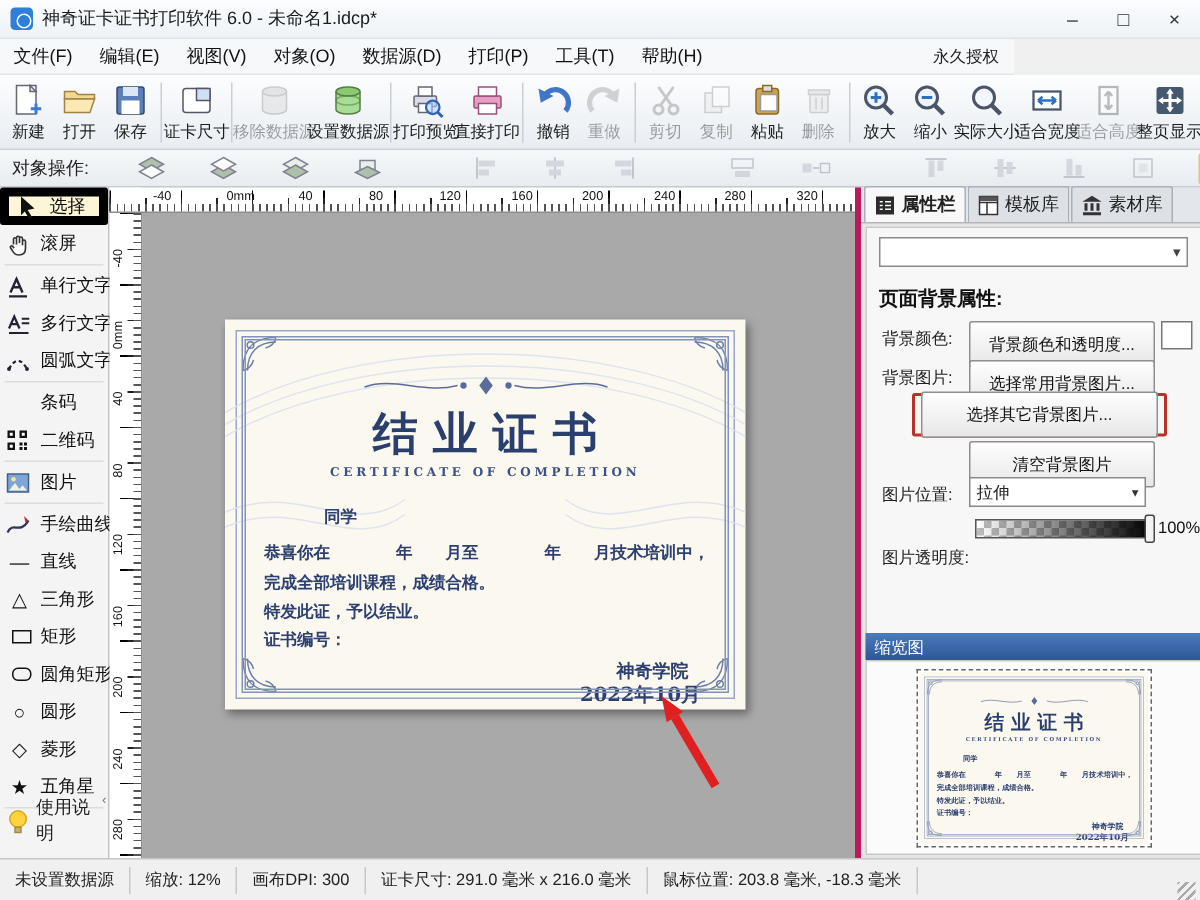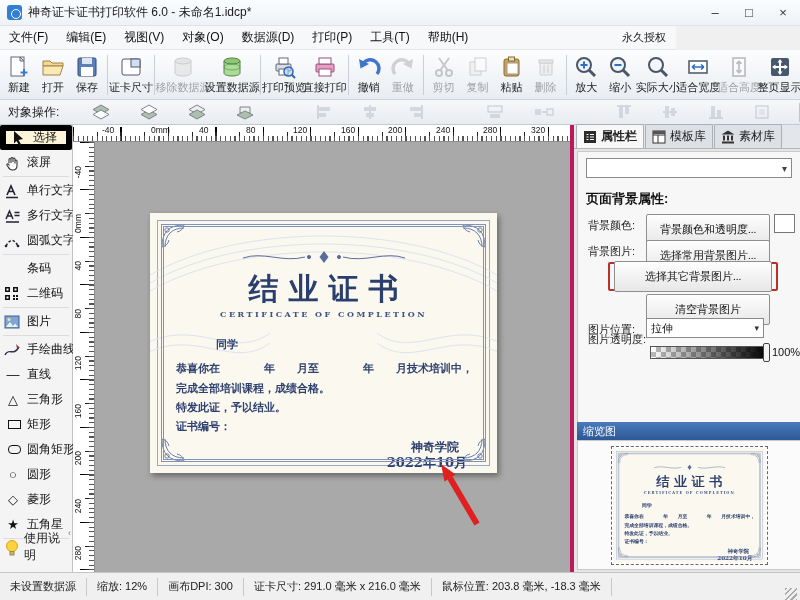--- a/index.html
+++ b/index.html
@@ -111,21 +111,21 @@
          background:#e3e7eb;border-bottom:1px solid #b5b5b5;padding-left:2px;}
   .ptab{display:flex;align-items:center;gap:4px;font-size:12px;padding:3px 6px;margin-right:1px;
         background:#dde1e6;border:1px solid #aab0b7;border-bottom:none;border-radius:2px 2px 0 0;}
   .ptab.active{background:#f8f8f8;font-weight:bold;}
   .pbody{position:absolute;left:3px;top:26px;width:224px;height:288px;background:#f7f7f7;border:1px solid #c9c9c9;}
   .combo{position:absolute;left:8px;top:6px;width:206px;height:20px;background:#fff;border:1px solid #8a8a8a;
          display:flex;align-items:center;justify-content:flex-end;padding-right:4px;font-size:10px;color:#444;}
   .psection{position:absolute;left:8px;top:38px;font-size:13px;font-weight:bold;color:#111;}
   .plabel{position:absolute;font-size:11px;color:#222;}
   .pbtn{position:absolute;height:31px;background:linear-gradient(#fefefe,#e7e7e7);border:1px solid #8f8f8f;
-        border-radius:2px;font-size:11px;display:flex;align-items:center;justify-content:center;color:#111;white-space:nowrap;font-family:Liberation Serif, serif;}
+        border-radius:2px;font-size:11px;display:flex;align-items:center;justify-content:center;color:#111;white-space:nowrap;}
   .swatch{position:absolute;left:196px;top:62px;width:21px;height:19px;background:#fff;border:1px solid #777;}
   .redbox{position:absolute;left:30px;top:110px;width:170px;height:29px;border:2px solid #b83229;border-radius:2px;
           display:flex;align-items:center;justify-content:center;}
   .redbox .pbtn{position:static;width:158px;}
   .pselect{position:absolute;left:68px;top:166px;width:118px;height:20px;background:#fff;border:1px solid #8a8a8a;
            font-size:11px;display:flex;align-items:center;padding:0 4px;}
   .pselect .arr{margin-left:auto;color:#333;font-size:9px;}
   .opslider{position:absolute;left:72px;top:194px;width:118px;height:13px;border:1px solid #555;
      background-image:linear-gradient(to right,rgba(0,0,0,0),#000),
        linear-gradient(45deg,#bbb 25%,transparent 25%,transparent 75%,#bbb 75%),
@@ -795,21 +795,21 @@
         </div>
 
         <div class="pbtn" style="left:68px;top:142px;width:124px">清空背景图片</div>
 
         <span class="plabel" style="left:10px;top:170px">图片位置:</span>
         <div class="pselect">
           <span>拉伸</span>
           <span class="arr">▾</span>
         </div>
 
-        <span class="plabel" style="left:10px;top:180px">图片透明度:</span>
+        <span class="plabel" style="left:10px;top:212px">图片透明度:</span>
         <div class="opslider">
           <div class="ophandle"></div>
         </div>
         <span class="opval">100%</span>
       </div>
 
       <div class="thumbhdr">缩览图</div>
       <div class="thumbarea">
         <div class="thumbpage">
           <div class="cert certmini">

